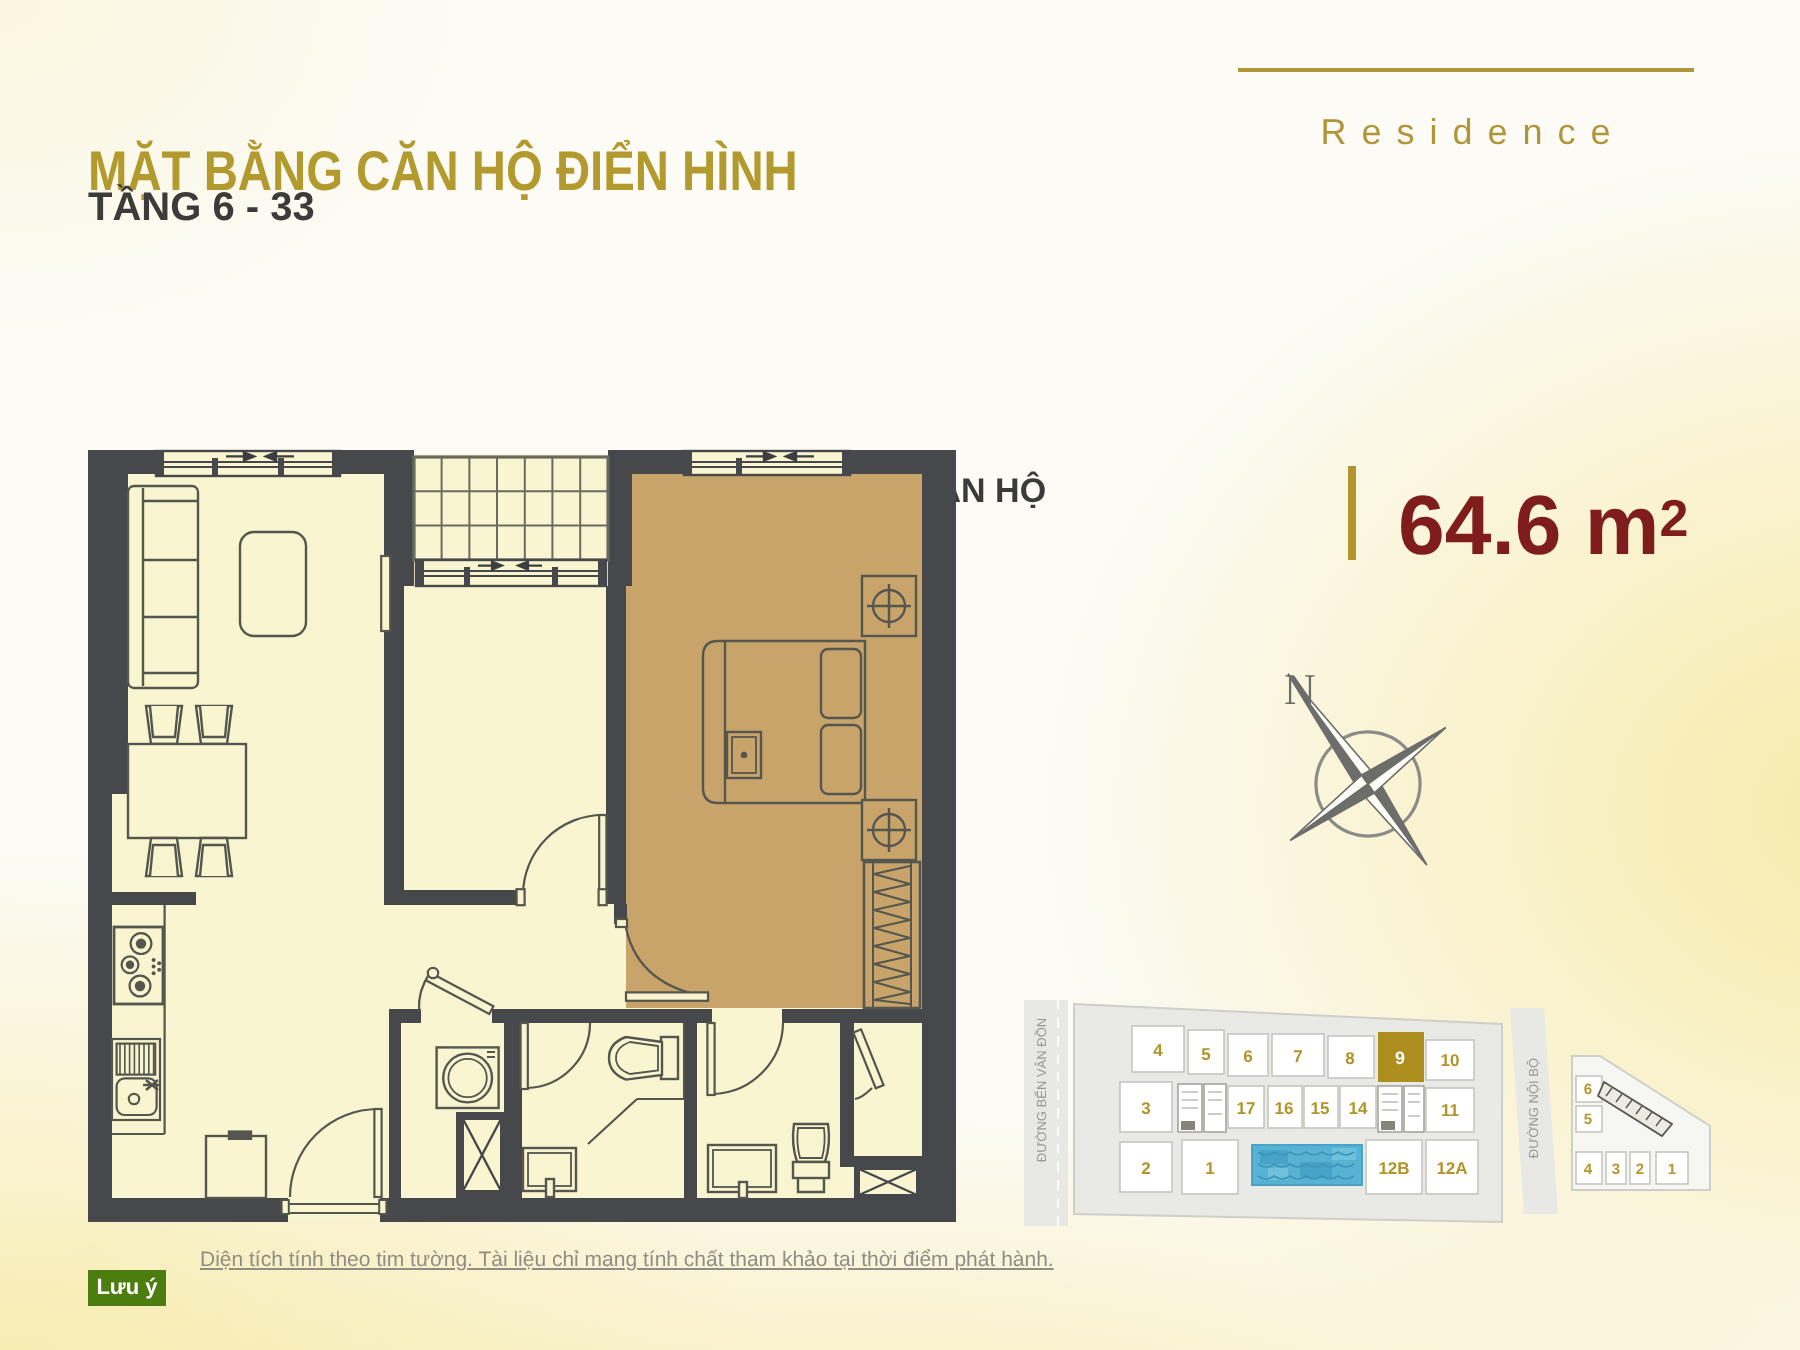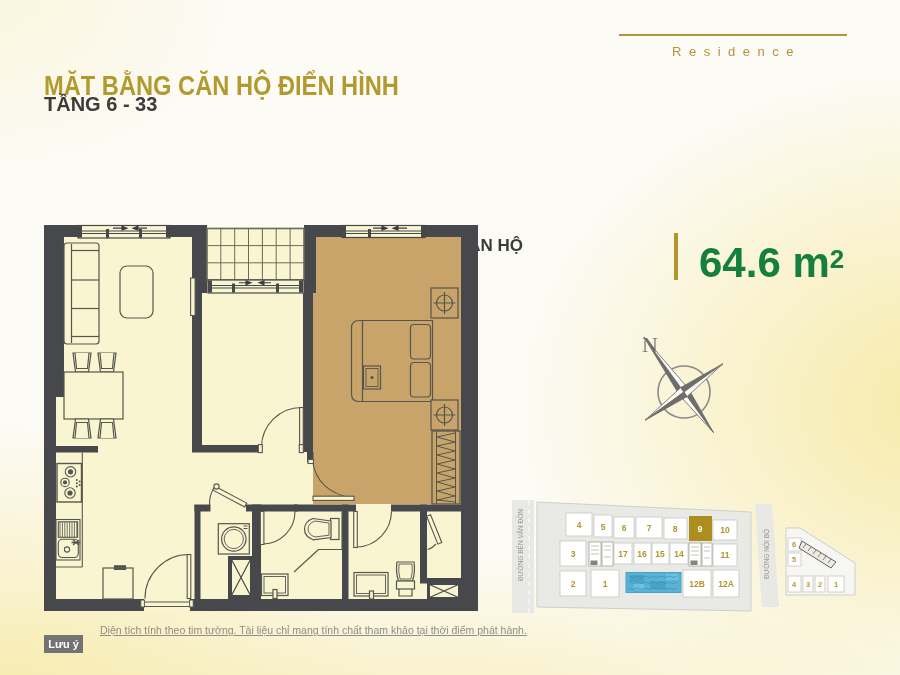--- a/index.html
+++ b/index.html
@@ -15,30 +15,30 @@
 </style>
 </head>
 <body>
 
 <div class="abs" style="left:44px;top:70px;font-size:28px;font-weight:bold;color:#B29A2E;transform:scaleX(0.845);transform-origin:0 0;white-space:nowrap;">MẶT BẰNG CĂN HỘ ĐIỂN HÌNH</div>
 
 <div class="abs" style="left:44px;top:93px;font-size:20px;font-weight:bold;color:#3B3B3A;white-space:nowrap;">TẦNG 6 - 33</div>
 
 <div class="abs" style="left:598px;top:31px;width:270px;text-align:center;color:#B09539;">
   <div style="border-top:2px solid #B09539;width:228px;margin:3px auto 0;"></div>
-  <div style="font-size:13px;letter-spacing:7.5px;margin-top:8px;padding-left:7px;">Residence</div>
+  <div style="font-size:18px;letter-spacing:7.5px;margin-top:20px;padding-left:7px;">Residence</div>
 </div>
 
 <div class="abs" style="left:456px;top:236px;width:200px;text-align:left;color:#3B3B3A;font-weight:bold;">
   <div style="font-size:17px;">CĂN HỘ</div>
 </div>
 
 <div class="abs" style="left:674px;top:233px;width:4px;height:47px;background:#B2952C;"></div>
 
-<div class="abs" style="left:699px;top:239px;font-size:42px;font-weight:bold;color:#15803d;">64.6 m<span style="font-size:26px;vertical-align:9px;">2</span></div>
+<div class="abs" style="left:699px;top:239px;font-size:42px;font-weight:bold;color:#7f1d1d;">64.6 m<span style="font-size:26px;vertical-align:9px;">2</span></div>
 
 <svg class="abs" style="left:40px;top:220px;" width="442" height="398" viewBox="40 220 442 398">
 
  <rect x="54" y="227" width="407" height="373" fill="#FAF5D1"></rect>
 
  <rect x="313" y="236" width="148" height="268" fill="#C8A46B"></rect>
 
  <rect x="207" y="228" width="97" height="65" fill="#FAF5D1"></rect>
 
  <rect x="202" y="293" width="101" height="152" fill="#FAF5D1"></rect>
@@ -502,15 +502,15 @@
  <g font-size="7.5" font-weight="bold" fill="#B5992F" text-anchor="middle">
   <text x="794" y="547">6</text>
       <text x="794" y="562">5</text>
   <text x="794" y="587">4</text>
       <text x="808" y="587">3</text>
       <text x="820" y="587">2</text>
       <text x="836" y="587">1</text>
  </g>
 </svg>
 
-<div class="abs" style="left:44px;top:635px;width:39px;height:18px;background:#737373;color:#fff;font-size:11px;font-weight:bold;text-align:center;line-height:18px;">Lưu ý</div>
+<div class="abs" style="left:44px;top:635px;width:39px;height:18px;background:#4d7c0f;color:#fff;font-size:11px;font-weight:bold;text-align:center;line-height:18px;">Lưu ý</div>
 
 <div class="abs" style="left:100px;top:624px;font-size:10.5px;color:#908D85;text-decoration:underline;">Diện tích tính theo tim tường. Tài liệu chỉ mang tính chất tham khảo tại thời điểm phát hành.</div>
 
 </body></html>

